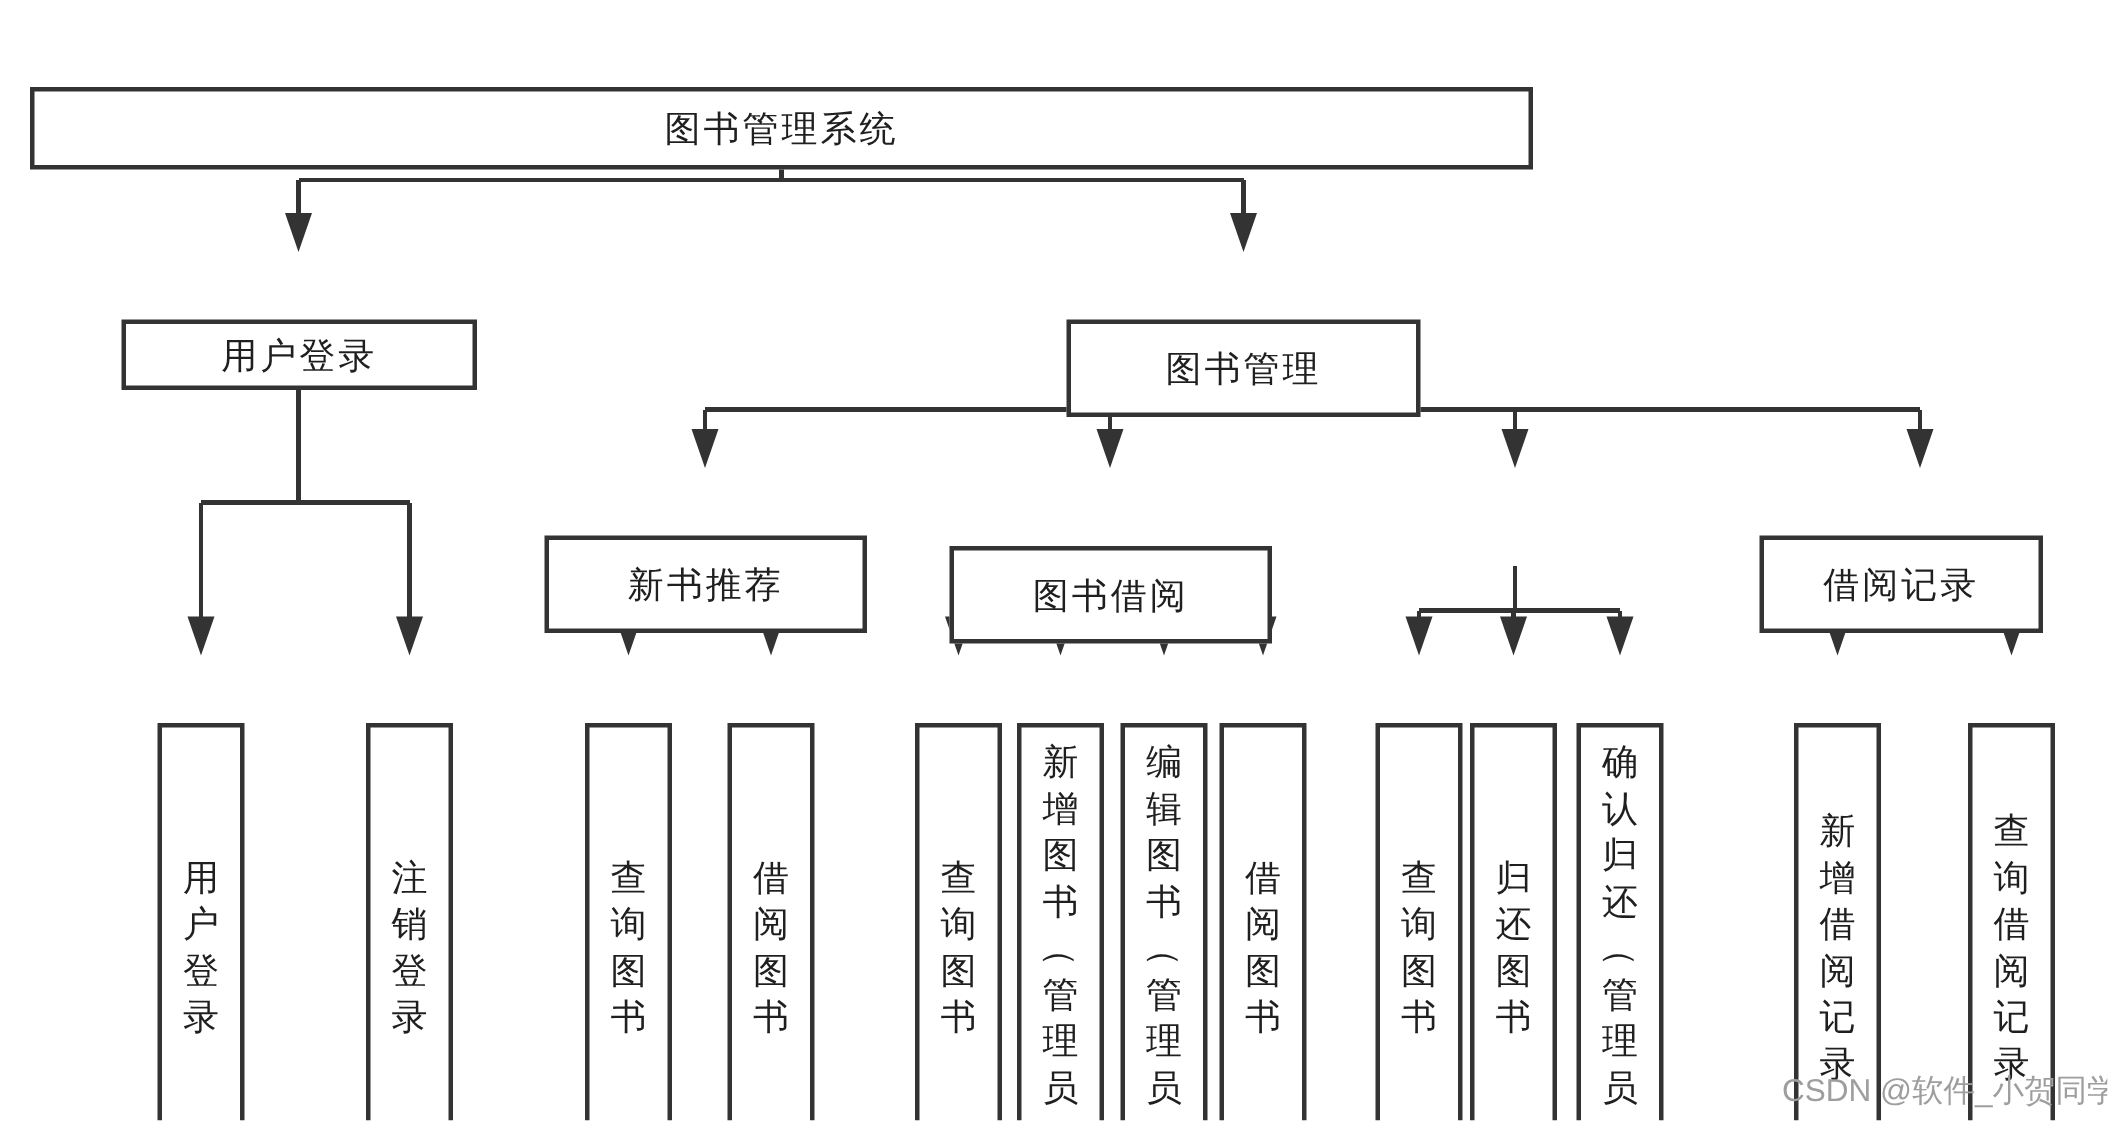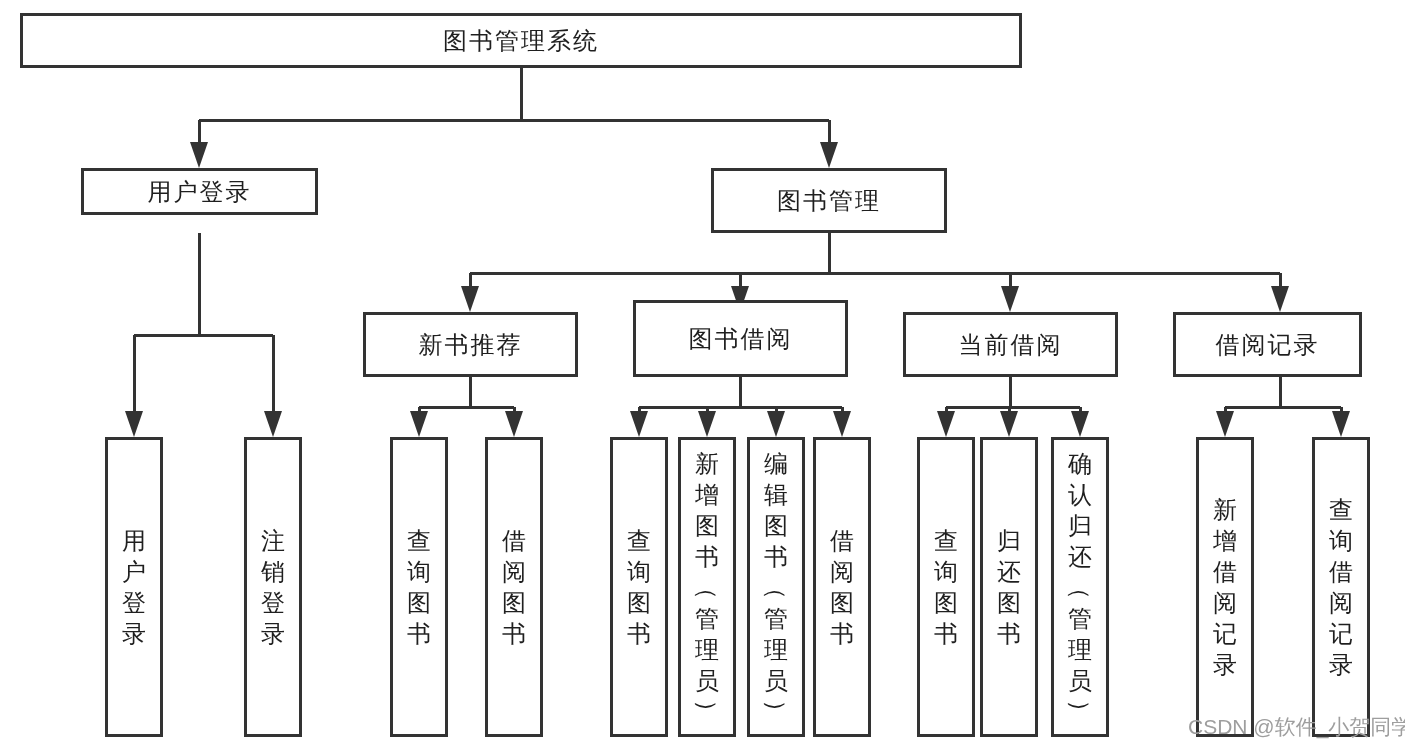--- a/index.html
+++ b/index.html
@@ -22,20 +22,21 @@
     position:absolute;
     box-sizing:border-box;
     border:3px solid var(--line);
     background:#ffffff;
     display:flex;
     align-items:center;
     justify-content:center;
     font-size:24px;
     letter-spacing:2px;
     color:var(--text);
+    margin-top:45px;
   }
   .box.v{
     flex-direction:column;
     letter-spacing:0;
   }
   .vchar{
     display:block;
     line-height:31px;
     height:31px;
     font-size:24px;
@@ -87,22 +88,21 @@
       <polygon points="1332,411 1350,411 1341,437"></polygon>
     </g>
   </svg>
 
   <div class="box h" style="left:20px;top:13px;width:1002px;height:55px">图书管理系统</div>
 
   <div class="box h" style="left:81px;top:168px;width:237px;height:47px">用户登录</div>
   <div class="box h" style="left:711px;top:168px;width:236px;height:65px">图书管理</div>
 
   <div class="box h" style="left:363px;top:312px;width:215px;height:65px">新书推荐</div>
-  <div class="box h" style="left:633px;top:300px;width:215px;height:77px">图书借阅</div>
-  <div class="box h" style="left:903px;top:312px;width:215px;height:65px">当前借阅</div>
+  <div class="box h" style="left:633px;top:319px;width:215px;height:65px">图书借阅</div>
   <div class="box h" style="left:1173px;top:312px;width:189px;height:65px">借阅记录</div>
 
   <div class="box v" style="left:105px;top:437px;width:58px;height:300px">
       <span class="vchar">用</span>
       <span class="vchar">户</span>
       <span class="vchar">登</span>
       <span class="vchar">录</span>
     </div>
   <div class="box v" style="left:244px;top:437px;width:58px;height:300px">
       <span class="vchar">注</span>

